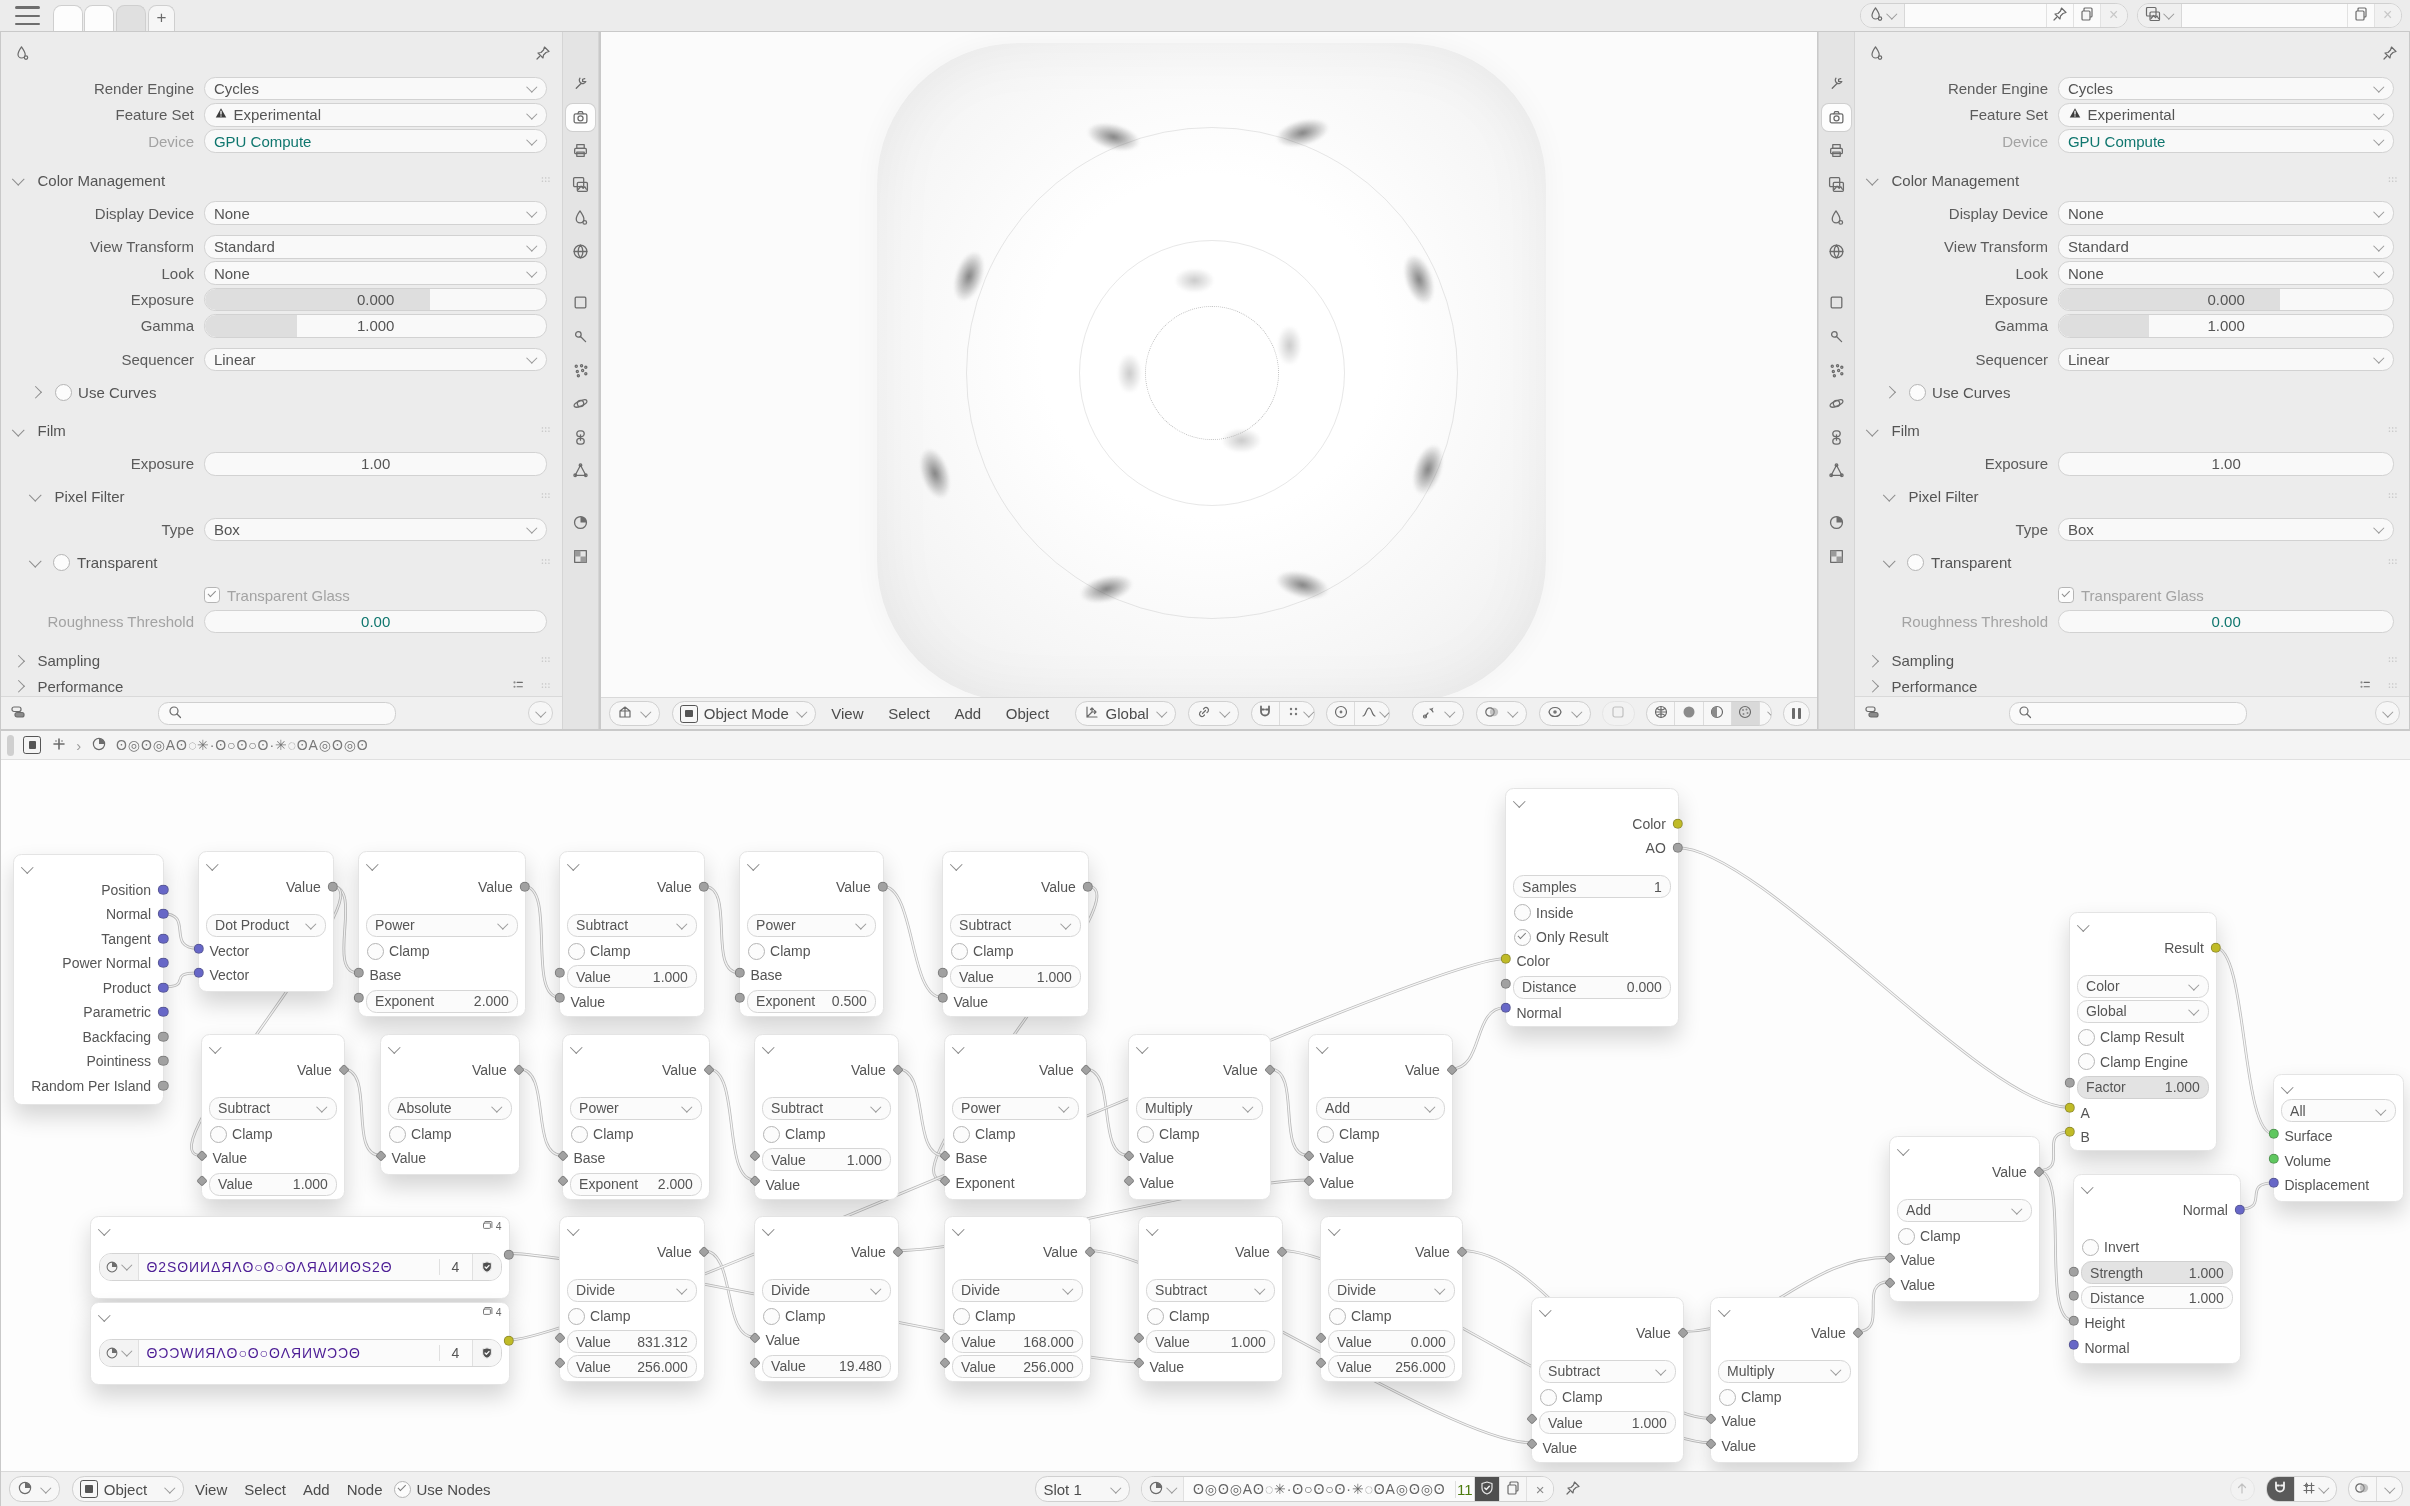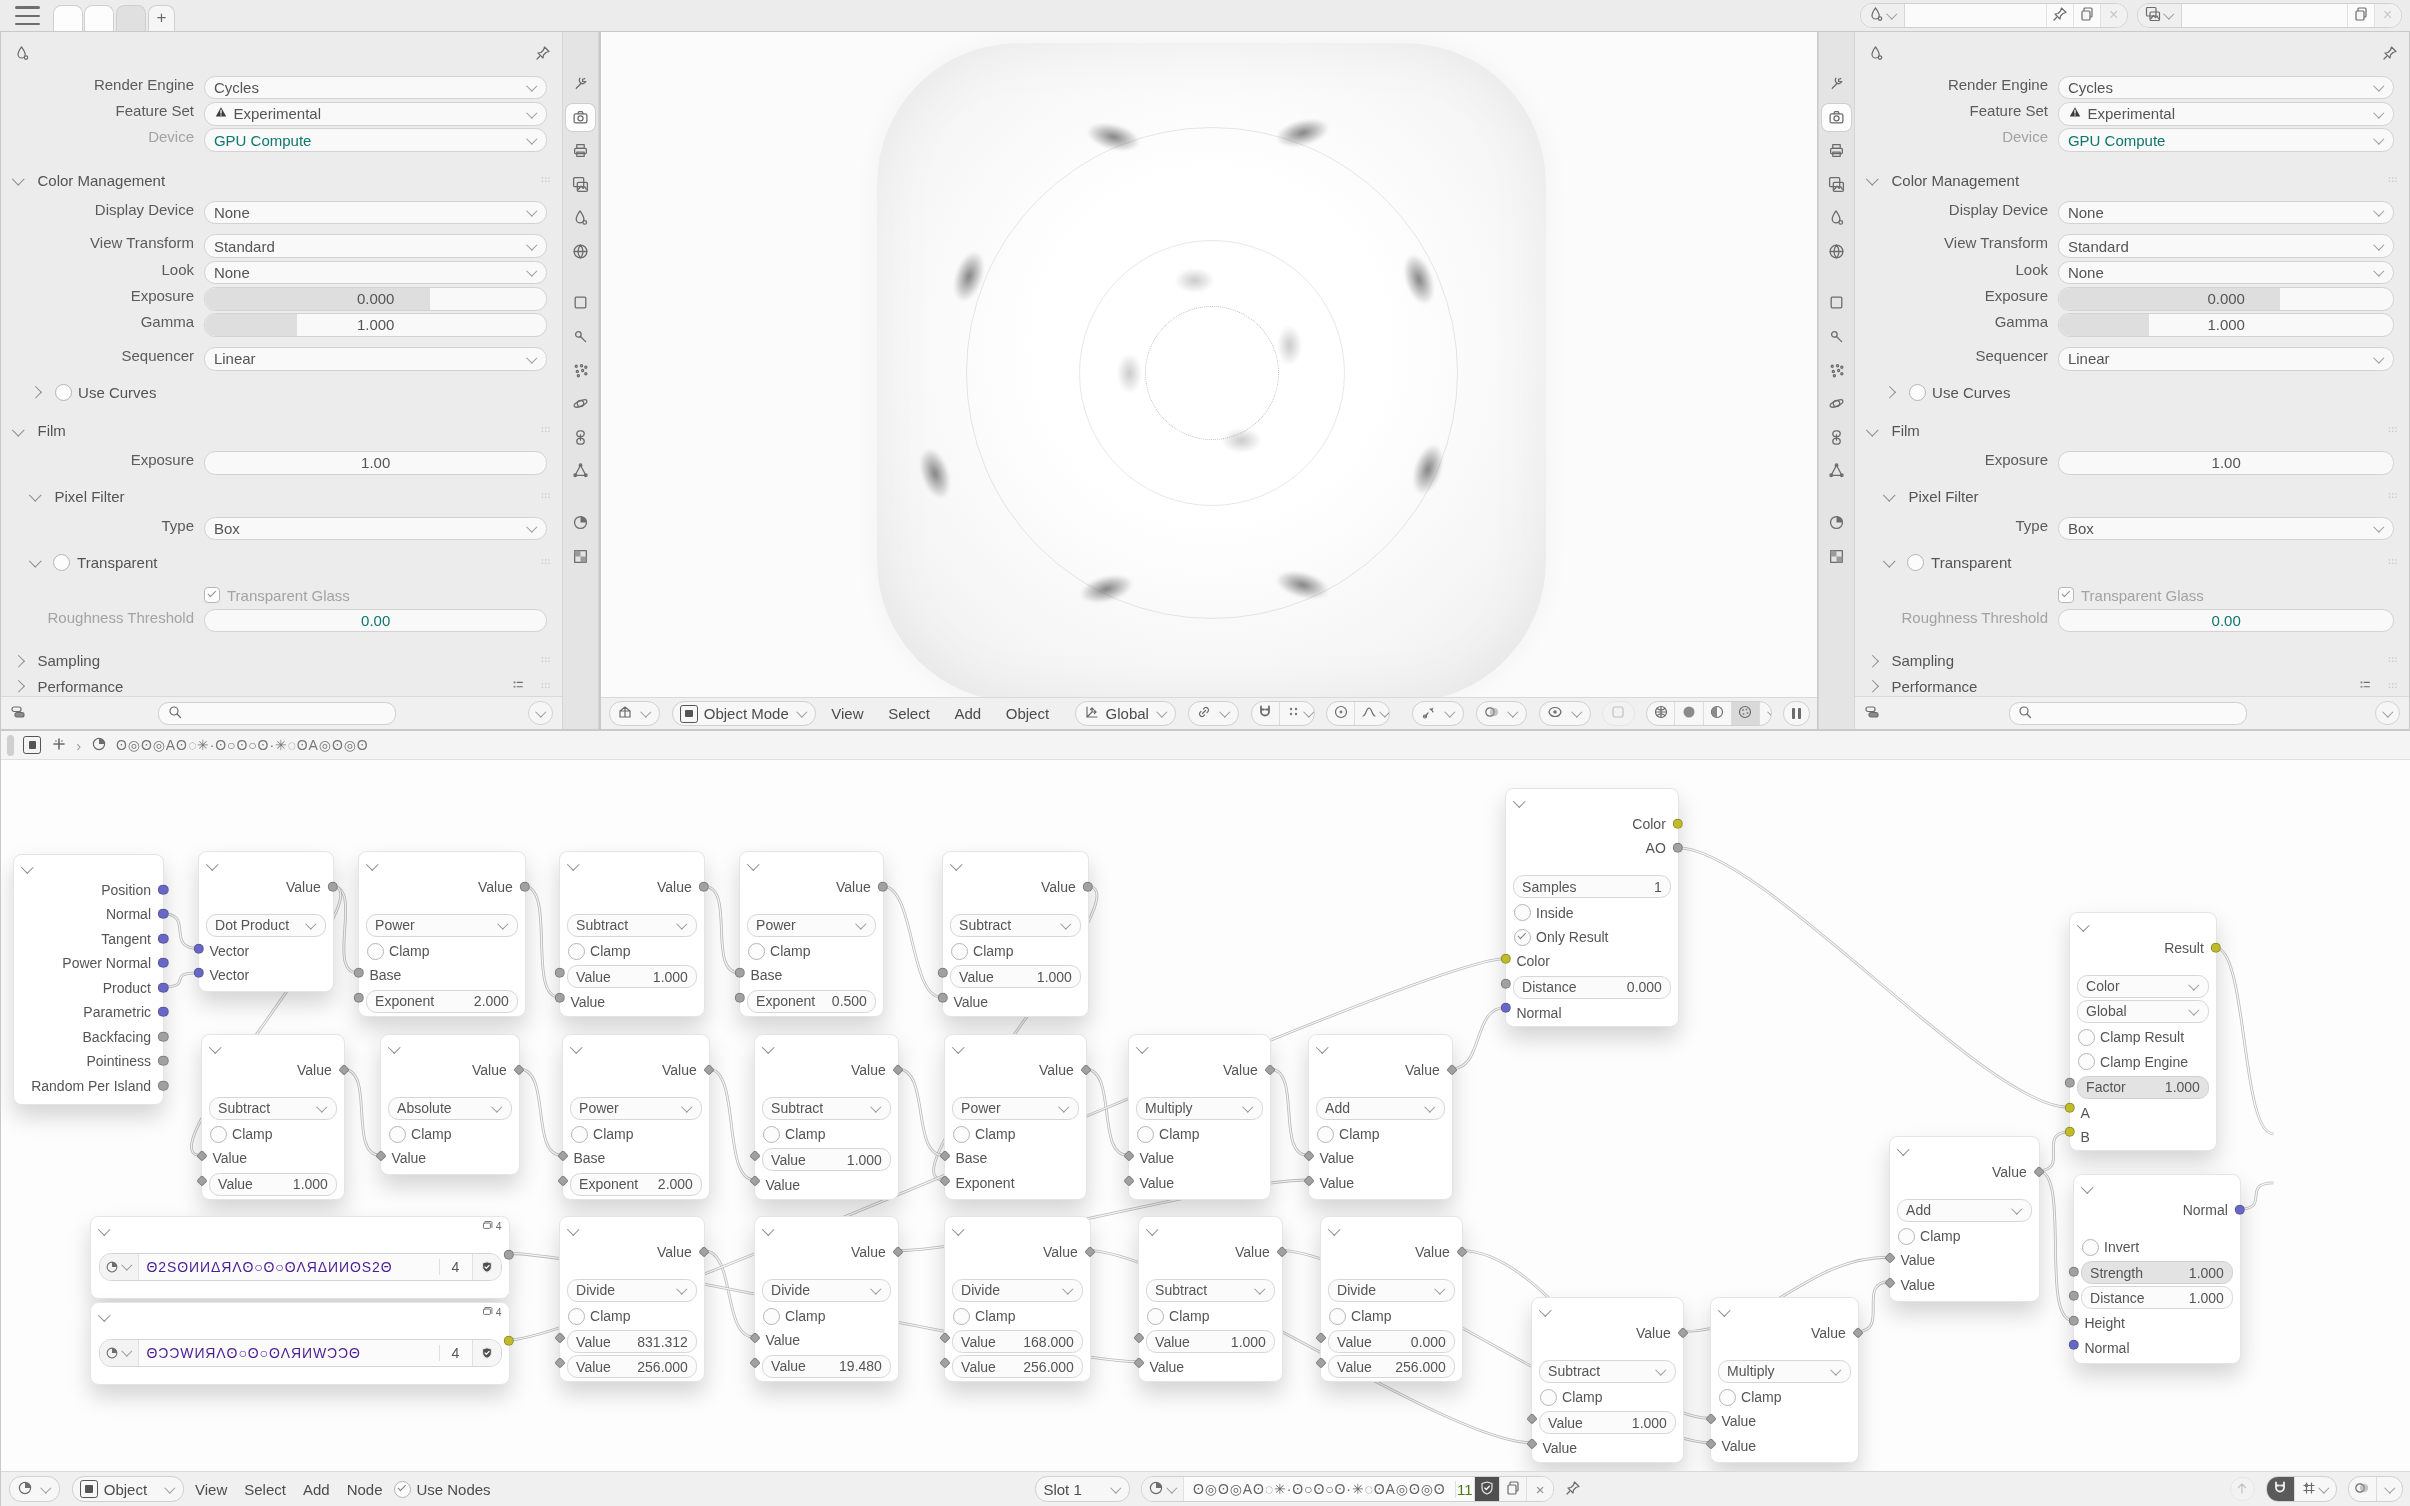--- a/index.html
+++ b/index.html
@@ -24,21 +24,21 @@
   #left-props{left:0;width:600px}
   #right-props{left:1817px;width:593px}
   .props-main{flex:1;position:relative;overflow:hidden}
   .tabstrip{width:35px;background:#e4e4e4;display:flex;flex-direction:column;align-items:center;padding-top:38px;gap:6.6px;border-left:0.9px solid #d5d5d5;border-right:0.9px solid #d5d5d5}
   .ptab{width:29px;height:27px;display:flex;align-items:center;justify-content:center;border-radius:6.6px}
   .ptab.active{background:#fdfdfd;box-shadow:0 0 0 0.9px #cfcfcf}
   .ptab.gap{height:11.3px}
   .props-header{height:34px;display:flex;align-items:center;padding:5.6px 11.3px 0 13px}
   .props-header .pin{margin-left:auto}
   .props-body{position:absolute;top:41px;left:0;right:0;bottom:32px;padding:1.9px 0;overflow:hidden}
-  .prow{display:flex;height:25.4px;margin:0.9px 0}
+  .prow{display:flex;align-items:center;height:25.4px;margin:0.9px 0}
   .plabel{width:193px;text-align:right;padding-right:10.4px;color:#5b5b5b;flex:0 0 auto;white-space:nowrap}
   .plabel.dis{color:#a3a3a3}
   .pwidget{flex:1;margin-right:15px;position:relative}
   .pill{height:21.7px;border:0.9px solid #d2d2d2;border-radius:11.3px;background:#f9f9f9;display:flex;align-items:center;padding:0 8.5px;position:relative;overflow:hidden}
   .pill .val{white-space:nowrap;color:#555}
   .pill .val.dis{color:#0f766e}
   .pill .endchev{margin-left:auto}
   .pill.center{justify-content:center}
   .pill .fillbar{position:absolute;left:0;top:0;bottom:0;background:#dedede;border-radius:11.3px 0 0 11.3px}
   .pill .ctext{position:relative;margin:0 auto;color:#555}
@@ -1691,20 +1691,35 @@
           <div class="npill fld">
             <span>Distance</span>
             <span>1.000</span>
           </div>
           <div class="sock" style="background: rgb(161, 161, 161); left: 0px; top: 121px;"></div>
           <div class="nrow">Height</div>
           <div class="sock" style="background: rgb(161, 161, 161); left: 0px; top: 146px;"></div>
           <div class="nrow">Normal</div>
           <div class="sock" style="background: rgb(103, 103, 199); left: 0px; top: 170px;"></div>
         </div>
+        <div class="node" style="left: 2272px; top: 315px; width: 129px; height: 126px;">
+          <div class="nhdr">
+            <span class="nchev"></span>
+          </div>
+          <div class="npill">
+            <span class="nval">All</span>
+            <span class="chev endchev"></span>
+          </div>
+          <div class="nrow">Surface</div>
+          <div class="sock" style="background: rgb(95, 199, 95); left: 0px; top: 59px;"></div>
+          <div class="nrow">Volume</div>
+          <div class="sock" style="background: rgb(95, 199, 95); left: 0px; top: 84px;"></div>
+          <div class="nrow">Displacement</div>
+          <div class="sock" style="background: rgb(103, 103, 199); left: 0px; top: 108px;"></div>
+        </div>
       </div>
     <div id="ne-footer">
       <div class="hpill">
           <span class="icn"><svg viewBox="0 0 16 16" width="16" height="16" fill="none" stroke="#6b6b6b" stroke-width="1.2" stroke-linecap="round" stroke-linejoin="round">
               <circle cx="8" cy="8" r="5.6"></circle>
               <path d="M8 2.4 A5.6 5.6 0 0 1 13.6 8 L8 8 Z" fill="#6d6d6d" stroke="none"></path>
             </svg></span>
           <span class="chev"></span>
         </div>
       <div class="hpill">

